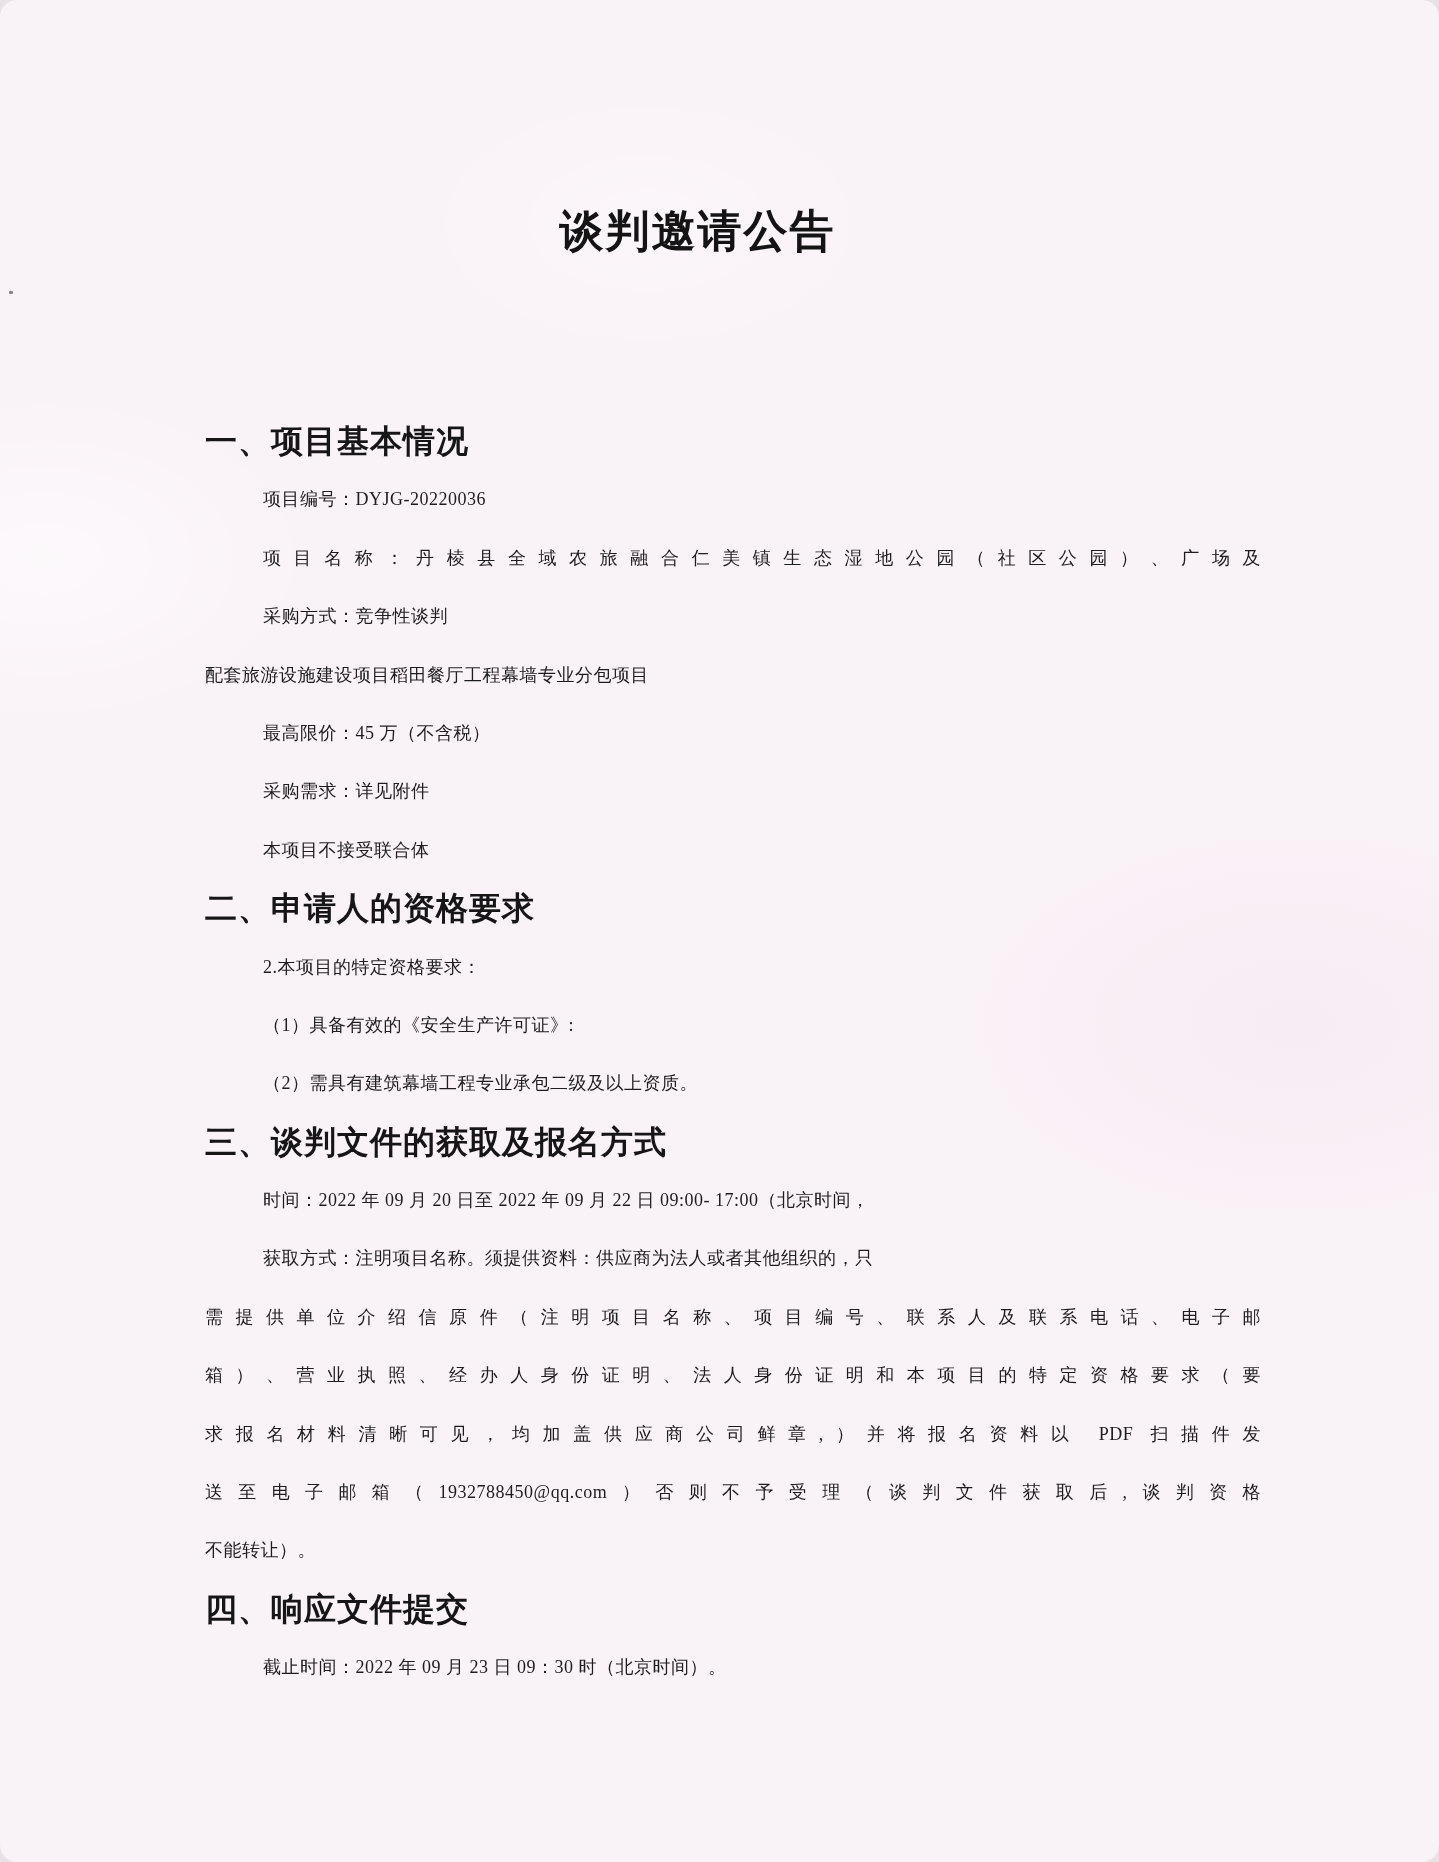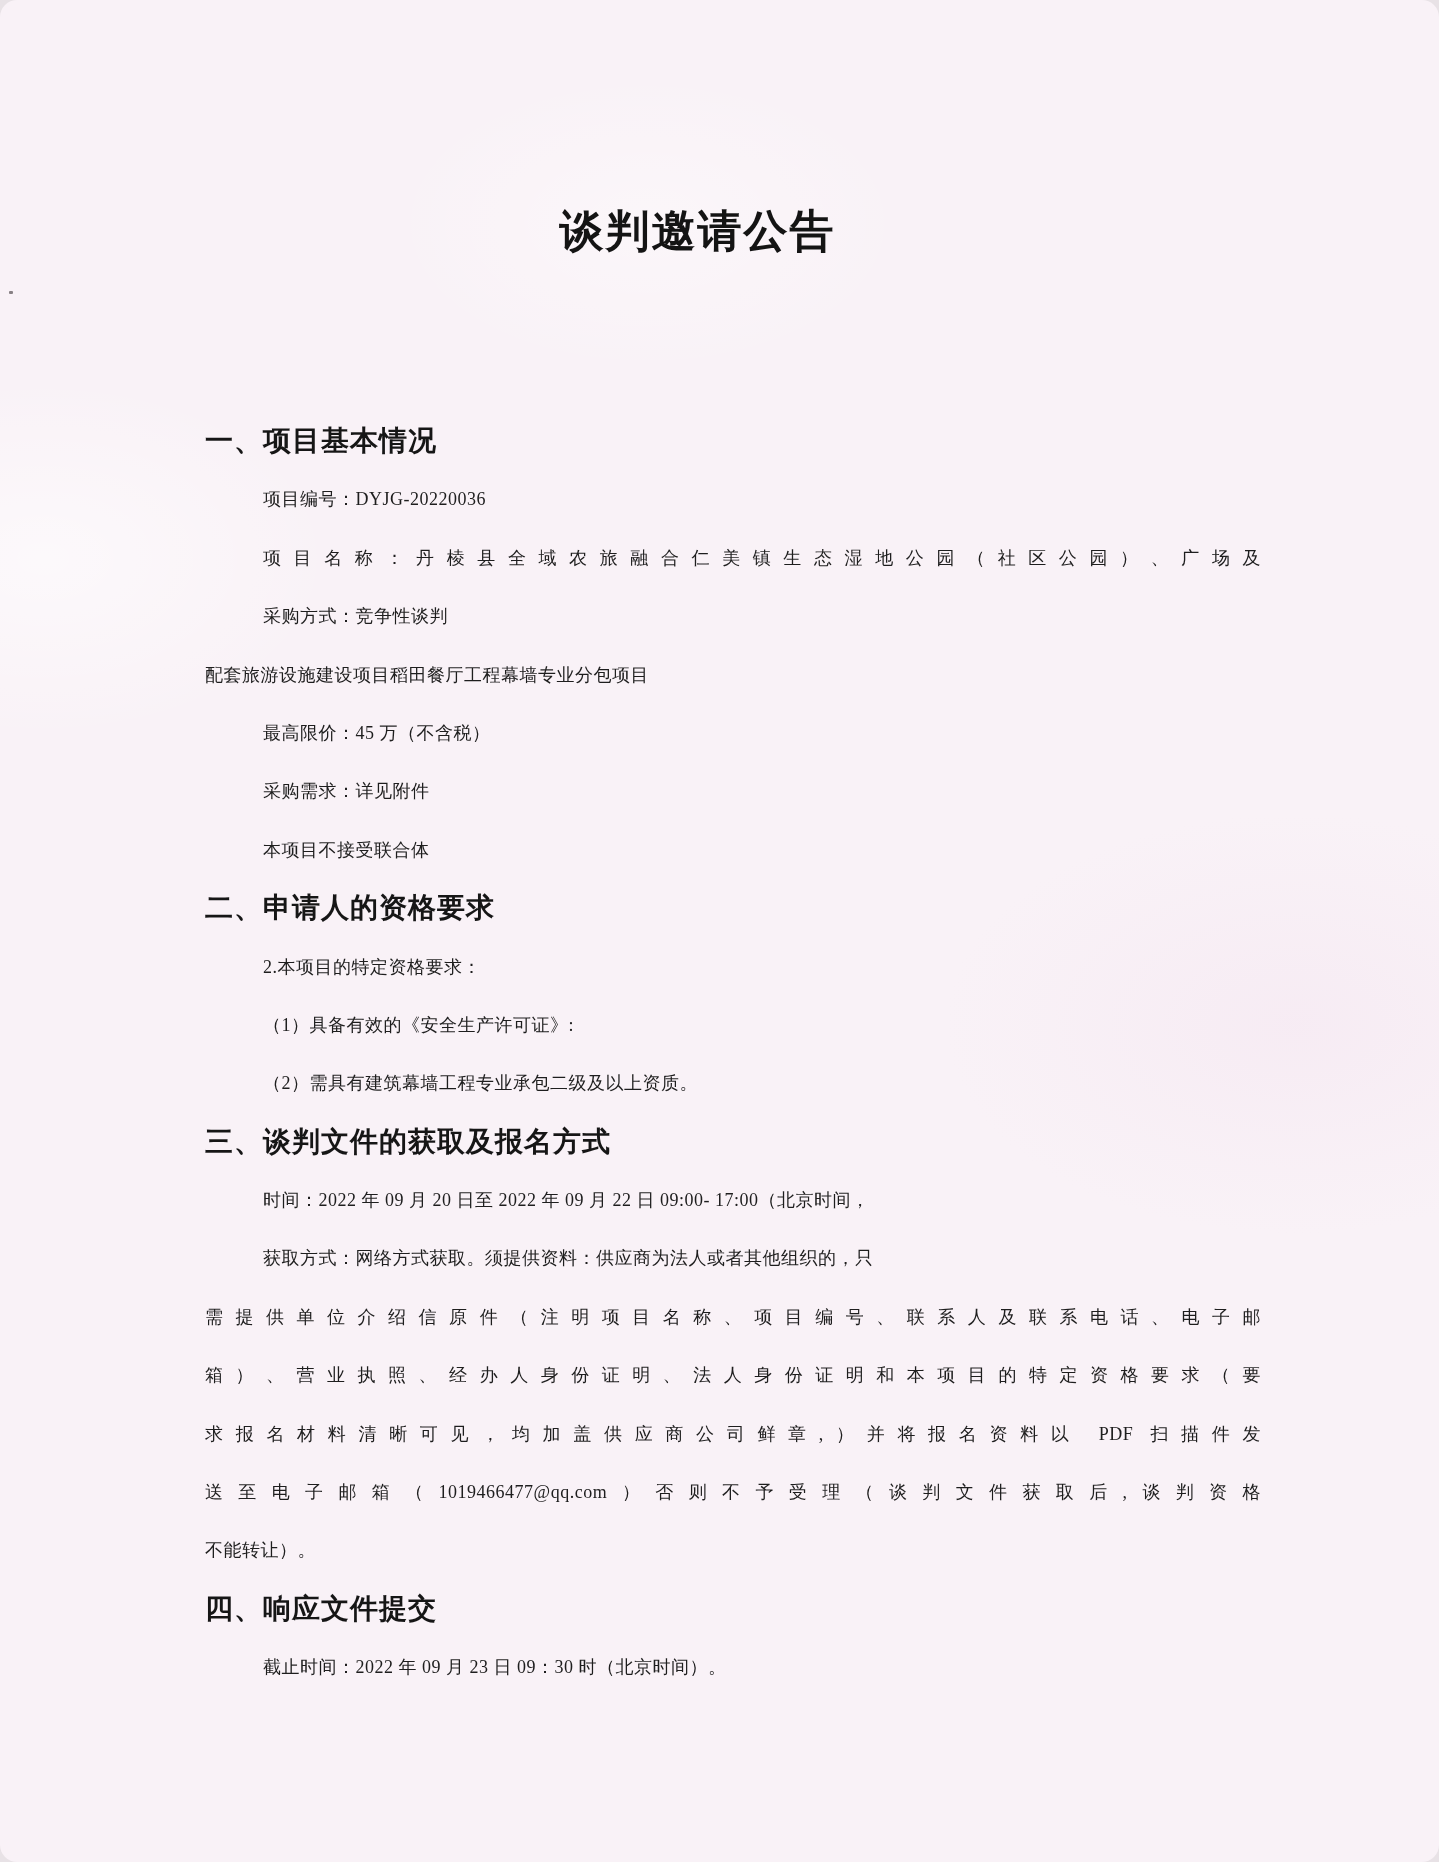--- a/index.html
+++ b/index.html
@@ -58,21 +58,21 @@
   }
   .line.indent{ text-indent:58px; }
   .line.stretch{
     white-space:normal;
     text-align:justify;
     text-align-last:justify;
   }
   .line.heading{
     font-family:"Liberation Sans", sans-serif;
     font-weight:bold;
-    font-size:28px;
+    font-size:32px;
     letter-spacing:1px;
     color:#161616;
   }
   .heading-num{
     display:inline-block;
     min-width:58px;
   }
 </style>
 </head>
 <body>
@@ -95,25 +95,25 @@
 
     <div class="line heading"><span class="heading-num">二、</span><span>申请人的资格要求</span></div>
 
     <div class="line indent">2.本项目的特定资格要求：</div>
     <div class="line indent">（1）具备有效的《安全生产许可证》:</div>
     <div class="line indent">（2）需具有建筑幕墙工程专业承包二级及以上资质。</div>
 
     <div class="line heading"><span class="heading-num">三、</span><span>谈判文件的获取及报名方式</span></div>
 
     <div class="line indent">时间：2022 年 09 月 20 日至 2022 年 09 月 22 日 09:00- 17:00（北京时间，</div>
-    <div class="line indent">获取方式：网络方式获取。须提供资料：供应商为法人或者其他组织的，只</div>
+    <div class="line indent">获取方式：注明项目名称。须提供资料：供应商为法人或者其他组织的，只</div>
     <div class="line stretch">需提供单位介绍信原件（注明项目名称、项目编号、联系人及联系电话、电子邮</div>
     <div class="line stretch">箱）、营业执照、经办人身份证明、法人身份证明和本项目的特定资格要求（要</div>
     <div class="line stretch">求报名材料清晰可见，均加盖供应商公司鲜章,）并将报名资料以 PDF 扫描件发</div>
-    <div class="line stretch">送至电子邮箱（1019466477@qq.com）否则不予受理（谈判文件获取后,谈判资格</div>
+    <div class="line stretch">送至电子邮箱（1932788450@qq.com）否则不予受理（谈判文件获取后,谈判资格</div>
     <div class="line">不能转让）。</div>
 
     <div class="line heading"><span class="heading-num">四、</span><span>响应文件提交</span></div>
 
     <div class="line indent">截止时间：2022 年 09 月 23 日 09：30 时（北京时间）。</div>
 
   </div>
 </div>
 
 </body></html>

